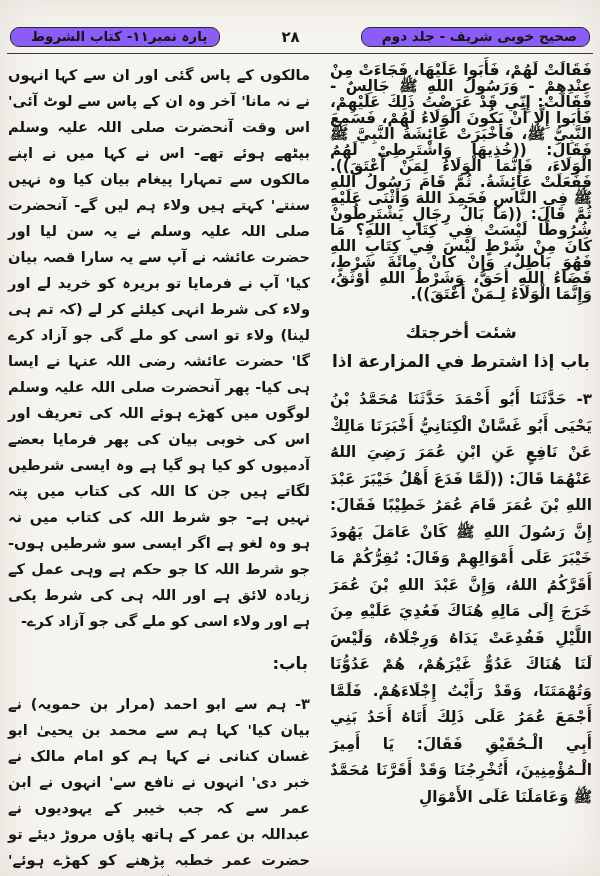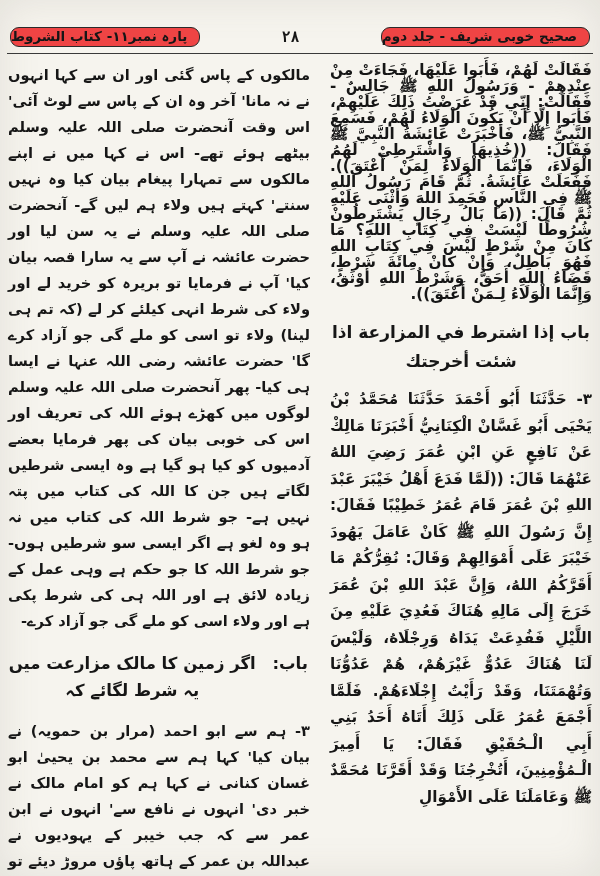--- a/index.html
+++ b/index.html
@@ -20,31 +20,30 @@
     direction:ltr;
     display:flex;
     align-items:center;
     justify-content:space-between;
     padding:27px 10px 3px 10px;
   }
   .header-box {
     direction:rtl;
     border:1.6px solid #2a2a2a;
     border-radius:9px;
-    padding:0px 12px 2px 0;
+    padding:0px 12px 2px 20px;
     font-size:13.5px;
     font-weight:bold;
     white-space:nowrap;
-    background:#ef4444;
+    background:#8b5cf6;
   }
   .page-number {
     font-size:15px;
     font-weight:bold;
     letter-spacing:1px;
-    font-family:Liberation Mono, monospace;
   }
   .header-rule {
     border-top:1.6px solid #3a3a3a;
     margin:3px 7px 0 7px;
   }
 
   
   .columns {
     direction:rtl;
     display:flex;
@@ -104,31 +103,30 @@
     <div class="page-number">۲۸</div>
     <div class="header-box">صحیح خوبی شریف - جلد دوم</div>
   </div>
   <div class="header-rule"></div>
 
   <div class="columns">
 
     <section class="col-arabic">
       <p class="para-1">فَقَالَتْ لَهُمْ، فَأَبَوا عَلَيْهَا، فَجَاءَتْ مِنْ عِنْدِهِمْ - وَرَسُولُ اللهِ ﷺ جَالِسٌ - فَقَالَتْ: إِنِّي قَدْ عَرَضْتُ ذَلِكَ عَلَيْهِمْ، فَأَبَوا إِلَّا أَنْ يَكُونَ الْوَلَاءُ لَهُمْ، فَسَمِعَ النَّبِيُّ ﷺ، فَأَخْبَرَتْ عَائِشَةُ النَّبِيَّ ﷺ فَقَالَ: ((خُذِيهَا وَاشْتَرِطِيْ لَهُمُ الْوَلَاءَ، فَإِنَّمَا الْوَلَاءُ لِمَنْ أَعْتَقَ)). فَفَعَلَتْ عَائِشَةُ. ثُمَّ قَامَ رَسُولُ اللهِ ﷺ فِي النَّاسِ فَحَمِدَ اللهَ وَأَثْنَى عَلَيْهِ ثُمَّ قَالَ: ((مَا بَالُ رِجَالٍ يَشْتَرِطُونْ شُرُوطًا لَيْسَتْ فِي كِتَابِ اللهِ؟ مَا كَانَ مِنْ شَرْطٍ لَيْسَ فِي كِتَابِ اللهِ فَهُوَ بَاطِلٌ، وَإِنْ كَانْ مِائَةَ شَرْطٍ، قَضَاءُ اللهِ أَحَقُّ، وَشَرْطُ اللهِ أَوْثَقُ، وَإِنَّمَا الْوَلَاءُ لِـمَنْ أَعْتَقَ)).</p>
       <div class="chapter-heading">
+        <div>شئت أخرجتك</div>
         <div>باب إذا اشترط في المزارعة اذا</div>
-        <div>شئت أخرجتك</div>
       </div>
       <p class="para-2">٣- حَدَّثَنَا أَبُو أَحْمَدَ حَدَّثَنَا مُحَمَّدُ بْنُ يَحْيَى أَبُو غَسَّانْ الْكِنَانِيُّ أَخْبَرَنَا مَالِكْ عَنْ نَافِعٍ عَنِ ابْنِ عُمَرَ رَضِيَ اللهُ عَنْهُمَا قَالَ: ((لَمَّا فَدَعَ أَهْلُ خَيْبَرَ عَبْدَ اللهِ بْنَ عُمَرَ قَامَ عُمَرُ خَطِيْبًا فَقَالَ: إِنَّ رَسُولَ اللهِ ﷺ كَانْ عَامَلَ يَهُودَ خَيْبَرَ عَلَى أَمْوَالِهِمْ وَقَالَ: نُقِرُّكُمْ مَا أَقَرَّكُمُ اللهُ، وَإِنَّ عَبْدَ اللهِ بْنَ عُمَرَ خَرَجَ إِلَى مَالِهِ هُنَاكَ فَعُدِيَ عَلَيْهِ مِنَ اللَّيْلِ فَفُدِعَتْ يَدَاهُ وَرِجْلَاهُ، وَلَيْسَ لَنَا هُنَاكَ عَدُوٌّ غَيْرَهُمْ، هُمْ عَدُوُّنَا وَتُهْمَتَنَا، وَقَدْ رَأَيْتُ إِجْلَاءَهُمْ. فَلَمَّا أَجْمَعَ عُمَرُ عَلَى ذَلِكَ أَتَاهُ أَحَدُ بَنِي أَبِي الْـحُقَيْقِ فَقَالَ: يَا أَمِيرَ الْـمُؤْمِنِينَ، أَتُخْرِجُنَا وَقَدْ أَقَرَّنَا مُحَمَّدٌ ﷺ وَعَامَلَنَا عَلَى الأَمْوَالِ</p>
     </section>
 
     <section class="col-urdu">
       <p class="para-1">مالکوں کے پاس گئی اور ان سے کہا انہوں نے نہ مانا' آخر وہ ان کے پاس سے لوٹ آئی' اس وقت آنحضرت صلی اللہ علیہ وسلم بیٹھے ہوئے تھے- اس نے کہا میں نے اپنے مالکوں سے تمہارا پیغام بیان کیا وہ نہیں سنتے' کہتے ہیں ولاء ہم لیں گے- آنحضرت صلی اللہ علیہ وسلم نے یہ سن لیا اور حضرت عائشہ نے آپ سے یہ سارا قصہ بیان کیا' آپ نے فرمایا تو بریرہ کو خرید لے اور ولاء کی شرط انہی کیلئے کر لے (کہ تم ہی لینا) ولاء تو اسی کو ملے گی جو آزاد کرے گا' حضرت عائشہ رضی اللہ عنہا نے ایسا ہی کیا- پھر آنحضرت صلی اللہ علیہ وسلم لوگوں میں کھڑے ہوئے اللہ کی تعریف اور اس کی خوبی بیان کی پھر فرمایا بعضے آدمیوں کو کیا ہو گیا ہے وہ ایسی شرطیں لگاتے ہیں جن کا اللہ کی کتاب میں پتہ نہیں ہے- جو شرط اللہ کی کتاب میں نہ ہو وہ لغو ہے اگر ایسی سو شرطیں ہوں- جو شرط اللہ کا جو حکم ہے وہی عمل کے زیادہ لائق ہے اور اللہ ہی کی شرط پکی ہے اور ولاء اسی کو ملے گی جو آزاد کرے-</p>
       <div class="chapter-heading">
         <div class="urdu-heading-line1">
           <span class="bab-label">باب:</span>
-          <span class="bab-text">اگر زمین کا مالک مزارعت میں یہ شرط لگائے کہ</span>
         </div>
       </div>
       <p class="para-2">۳- ہم سے ابو احمد (مرار بن حمویہ) نے بیان کیا' کہا ہم سے محمد بن یحییٰ ابو غسان کنانی نے کہا ہم کو امام مالک نے خبر دی' انہوں نے نافع سے' انہوں نے ابن عمر سے کہ جب خیبر کے یہودیوں نے عبداللہ بن عمر کے ہاتھ پاؤں مروڑ دیئے تو حضرت عمر خطبہ پڑھنے کو کھڑے ہوئے' کہنے لگے آنحضرت ﷺ نے خیبر کے یہودیوں سے بٹائی کا معاملہ کیا تھا اور فرمایا تھا جب تک پروردگار تم کو یہاں رکھے گا ہم بھی تم کو قائم رکھیں گے- اور عبداللہ بن عمر اپنا مال وہاں لینے گیا تو یہودیوں نے رات کو اس پر حملہ کیا- اس کے ہاتھ پاؤں مروڑ ڈالے' تم ہی سمجھو خیبر کے یہودیوں کے سوا ہمارا کون دشمن ہے؟ وہی ہمارے دشمن ہیں' ان ہی پر ہمارا گمان ہے- میں ان کا وہاں سے نکال دینا مناسب سمجھتا ہوں- حضرت عمر رضی اللہ عنہ نے یہ قصد کر لیا تو ابو حقیق یہودی کا ایک لڑکا ان کے پاس آیا- کہنے لگا' یا امیر المومنین! تم ہم کو نکالتے ہو اور محمد صلی اللہ علیہ وسلم نے تو ہم کو وہاں ٹھہرایا تھا اور ہم سے بٹائی کا معاملہ کیا تھا اور شرط کر لی تھی (کہ تم یہیں رہنا) حضرت عمر رضی اللہ</p>
     </section>
 
   </div>
 </div>
 
 </body></html>

